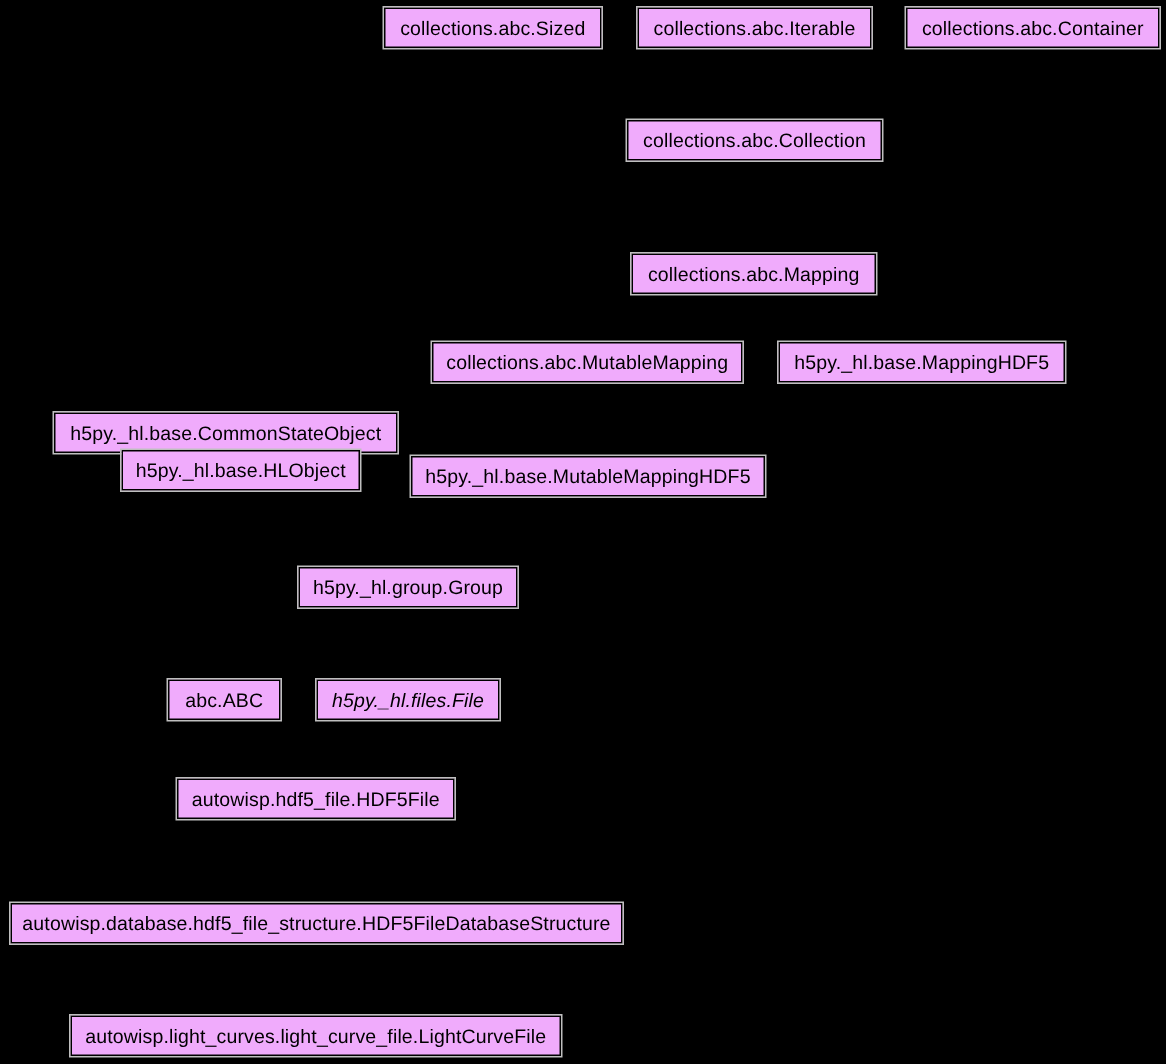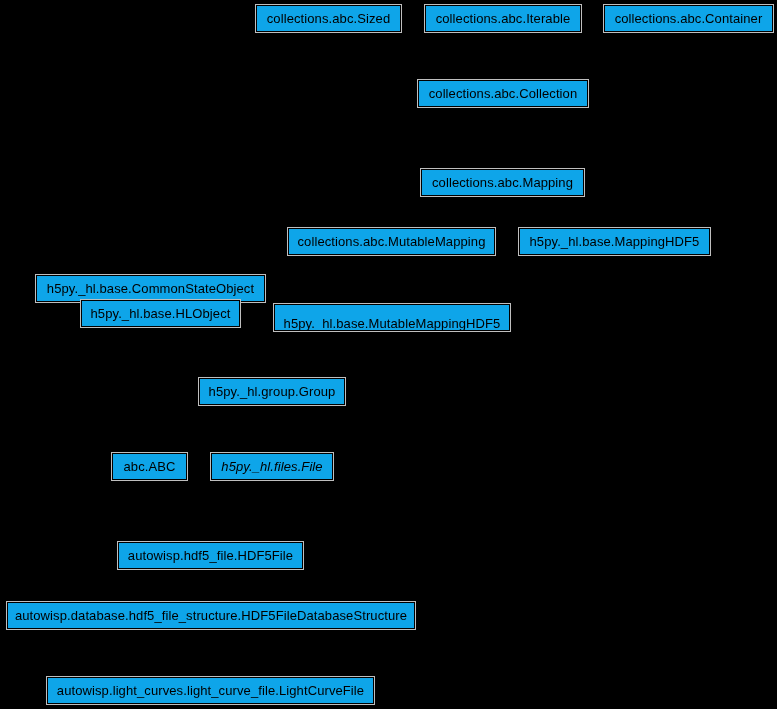--- a/index.html
+++ b/index.html
@@ -12,21 +12,21 @@
     position: relative;
     width: 777px;
     height: 709px;
     background: #000000;
     overflow: hidden;
     font-family: "Liberation Sans", sans-serif;
   }
   .node {
     position: absolute;
     box-sizing: border-box;
-    background: #0ea5e9;
+    background: #f0abfc;
     border: 1px solid #000000;
     outline: 1px solid #bfbfbf;
     color: #000000;
     font-size: 13px;
     line-height: 1;
     display: flex;
     align-items: center;
     justify-content: center;
     white-space: nowrap;
     letter-spacing: 0.1px;
@@ -74,33 +74,33 @@
       </div>
       <div class="node" style="left: 288px; top: 228px; width: 207px; height: 27px;">
         <span class="node-label">collections.abc.MutableMapping</span>
       </div>
       <div class="node" style="left: 519px; top: 228px; width: 191px; height: 27px;">
         <span class="node-label">h5py._hl.base.MappingHDF5</span>
       </div>
       <div class="node" style="left: 81px; top: 300px; width: 159px; height: 27px; justify-content: center;">
         <span class="node-label">h5py._hl.base.HLObject</span>
       </div>
-      <div class="node" style="left: 274px; top: 304px; width: 236px; height: 27px; align-items: flex-end;">
+      <div class="node" style="left: 274px; top: 304px; width: 236px; height: 27px;">
         <span class="node-label">h5py._hl.base.MutableMappingHDF5</span>
       </div>
       <div class="node" style="left: 199px; top: 378px; width: 146px; height: 27px;">
         <span class="node-label">h5py._hl.group.Group</span>
       </div>
       <div class="node" style="left: 112px; top: 453px; width: 75px; height: 27px;">
         <span class="node-label">abc.ABC</span>
       </div>
       <div class="node" style="left: 211px; top: 453px; width: 122px; height: 27px; font-style: italic;">
         <span class="node-label">h5py._hl.files.File</span>
       </div>
-      <div class="node" style="left: 118px; top: 542px; width: 185px; height: 27px;">
+      <div class="node" style="left: 118px; top: 519px; width: 185px; height: 27px;">
         <span class="node-label">autowisp.hdf5_file.HDF5File</span>
       </div>
       <div class="node" style="left: 7px; top: 602px; width: 408px; height: 27px;">
         <span class="node-label">autowisp.database.hdf5_file_structure.HDF5FileDatabaseStructure</span>
       </div>
       <div class="node" style="left: 47px; top: 677px; width: 327px; height: 27px;">
         <span class="node-label">autowisp.light_curves.light_curve_file.LightCurveFile</span>
       </div>
     </div>
 </div>

